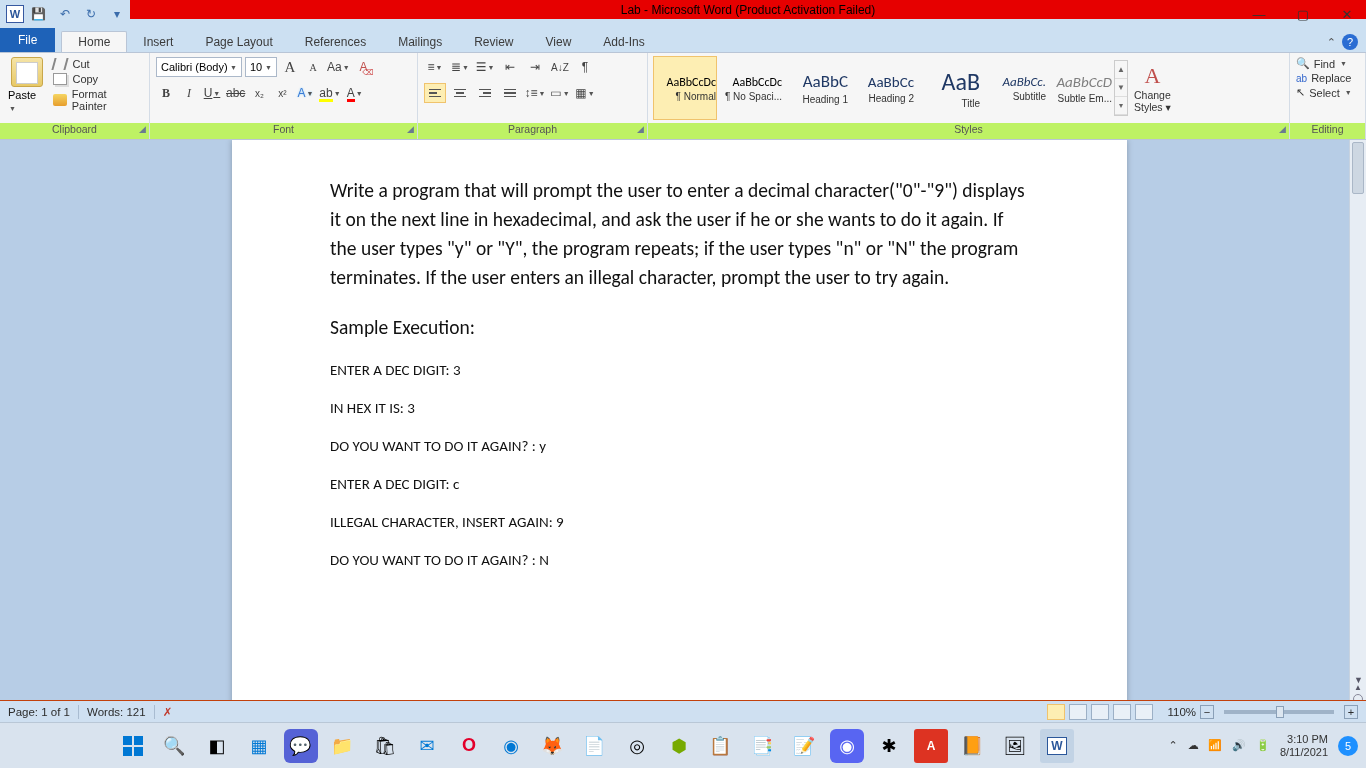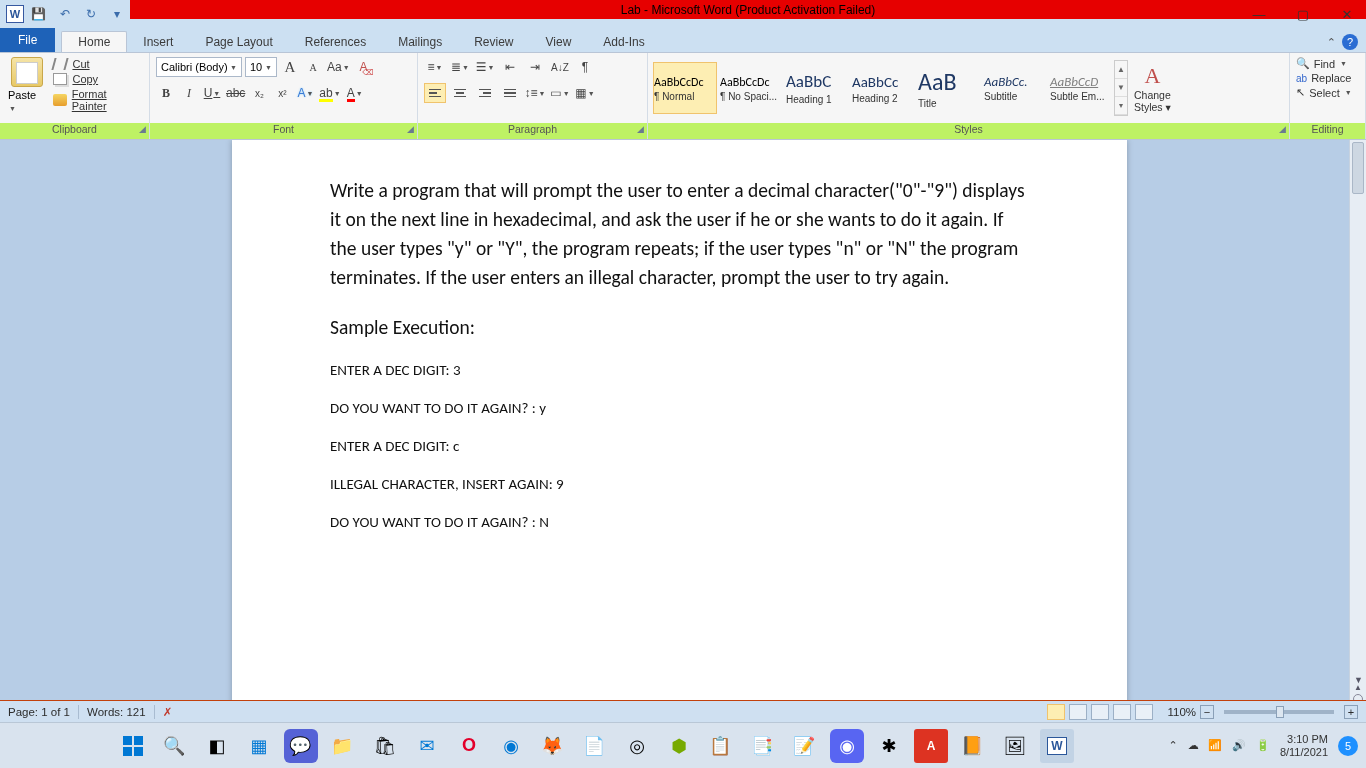--- a/index.html
+++ b/index.html
@@ -27,21 +27,21 @@
 .ribbon { height:88px; background:#f6f6f6; border-top:1px solid #b9c5d6; border-bottom:1px solid #b9c5d6; display:flex; }
 .group { border-right:1px solid #d4dce6; display:flex; flex-direction:column; }
 .group-body { flex:1; display:flex; padding:2px 4px; }
 .group-label { height:16px; background:#bef264; font-size:10.5px; color:#555; text-align:center; position:relative; }
 .group-label .dlg { position:absolute; right:3px; top:1px; font-size:9px; color:#6a7b90; }
 
 
 .clip-left { display:flex; flex-direction:column; align-items:center; padding:2px 4px; }
 .paste-icon { width:32px; height:30px; background:linear-gradient(#f5e4a7,#e8c967); border:1px solid #c9a74a; border-radius:3px; position:relative; }
 .paste-icon::after { content:""; position:absolute; left:4px; top:4px; width:20px; height:20px; background:#fff; border:1px solid #ccc; }
-.clip-right { display:flex; flex-direction:column; gap:1px; padding:2px 2px; font-size:11px; color:#333;text-decoration:underline; }
+.clip-right { display:flex; flex-direction:column; gap:1px; padding:2px 2px; font-size:11px; color:#333; }
 .clip-right div { display:flex; align-items:center; gap:5px; cursor:pointer; padding:1px 2px; }
 .clip-right .ic { width:14px; height:12px; display:inline-block; }
 .ic.cut { border-left:2px solid #888; border-right:2px solid #888; transform:skewX(-15deg); }
 .ic.copy { background:#fff; border:1px solid #999; box-shadow:2px 2px 0 #ddd; }
 .ic.fmt { background:linear-gradient(#f5d562,#e79e2d); border-radius:2px; }
 
 
 .font-body { flex-direction:column; padding:4px 6px; gap:6px; }
 .font-row { display:flex; align-items:center; gap:3px; }
 .font-name { width:86px; height:20px; border:1px solid #abb8c9; background:#fff; font-size:11px; padding:1px 4px; display:flex; align-items:center; justify-content:space-between; }
@@ -63,21 +63,21 @@
 .pbtn { width:22px; height:20px; display:flex; align-items:center; justify-content:center; font-size:12px; color:#444; cursor:pointer; }
 .pbtn.asel { background:#fdeeb3; border:1px solid #f0c36d; }
 .lines { display:inline-flex; flex-direction:column; gap:2px; }
 .lines i { display:block; width:12px; height:1.5px; background:#555; }
 .lines.c i:nth-child(1){width:12px}.lines.c i:nth-child(2){width:8px;margin:0 auto}.lines.c i:nth-child(3){width:12px}
 .lines.r i{margin-left:auto}.lines.r i:nth-child(2){width:8px}
 .lines.j i{width:12px}
 
 
 .styles-body { padding:3px 4px; display:flex; align-items:center; }
-.style-item { width:64px; height:52px; border:1px solid transparent; display:flex; flex-direction:column; align-items:flex-start; justify-content:center; cursor:pointer; margin:0 1px; }
+.style-item { width:64px; height:64px; border:1px solid transparent; display:flex; flex-direction:column; align-items:flex-end; justify-content:center; cursor:pointer; margin:0 1px; }
 .style-item.sel { border:1px solid #f0c36d; background:#fdeeb3; }
 .style-item .prev { font-family:Calibri; color:#1f3864; }
 .style-item .lbl { font-size:10px; color:#333; margin-top:2px; }
 .style-scroll { width:14px; height:56px; border:1px solid #ccc; display:flex; flex-direction:column; }
 .style-scroll div { flex:1; display:flex; align-items:center; justify-content:center; font-size:8px; color:#666; border-bottom:1px solid #ddd; }
 .change-styles { display:flex; flex-direction:column; align-items:center; justify-content:center; padding:0 6px; font-size:10.5px; color:#333; cursor:pointer; }
 .change-styles .aic { font-size:22px; font-family:"Times New Roman"; color:#c0504d; }
 
 
 .edit-body { flex-direction:column; gap:2px; padding:4px 6px; font-size:11px; color:#333; }
@@ -299,21 +299,21 @@
         </div>
         <div class="style-item">
           <div class="prev" style="font-size: 24px; color: rgb(31, 56, 100);">AaB</div>
           <div class="lbl">Title</div>
         </div>
         <div class="style-item">
           <div class="prev" style="font-size: 13px; color: rgb(31, 56, 100); font-style: italic;">AaBbCc.</div>
           <div class="lbl">Subtitle</div>
         </div>
         <div class="style-item">
-          <div class="prev" style="font-size: 13px; color: rgb(127, 127, 127); font-style: italic; text-decoration: underline;">AaBbCcD</div>
+          <div class="prev" style="font-size: 15px; color: rgb(127, 127, 127); font-style: italic;">AaBbCcD</div>
           <div class="lbl">Subtle Em...</div>
         </div>
         <div class="style-scroll">
           <div>▲</div>
           <div>▼</div>
           <div>▾</div>
         </div>
         <div class="change-styles">
           <div class="aic">A</div>
           <div>Change<br>Styles ▾</div>
@@ -341,20 +341,21 @@
     </div>
     <div class="group-label">Editing</div>
   </div>
 </div>
 
 <div class="workspace">
   <div class="page">
     <p class="p2">Write a program that will prompt the user to enter a decimal character("0"-"9") displays it on the next line in hexadecimal, and ask the user if he or she wants to do it again. If the user types "y" or "Y", the program repeats; if the user types "n" or "N" the program terminates. If the user enters an illegal character, prompt the user to try again.</p>
     <p class="p3">Sample Execution:</p>
     <p class="ps">ENTER A DEC DIGIT: 3</p>
+    <p class="ps">IN HEX IT IS: 3</p>
     <p class="ps">DO YOU WANT TO DO IT AGAIN? : y</p>
     <p class="ps">ENTER A DEC DIGIT: c</p>
     <p class="ps">ILLEGAL CHARACTER, INSERT AGAIN: 9</p>
     <p class="ps">DO YOU WANT TO DO IT AGAIN? : N</p>
   </div>
   <div class="vscroll">
     <div class="thumb"></div>
     <div class="arr adn">▼</div>
     <div class="circ"></div>
     <div class="dtri" style="bottom:4px">▼</div>

